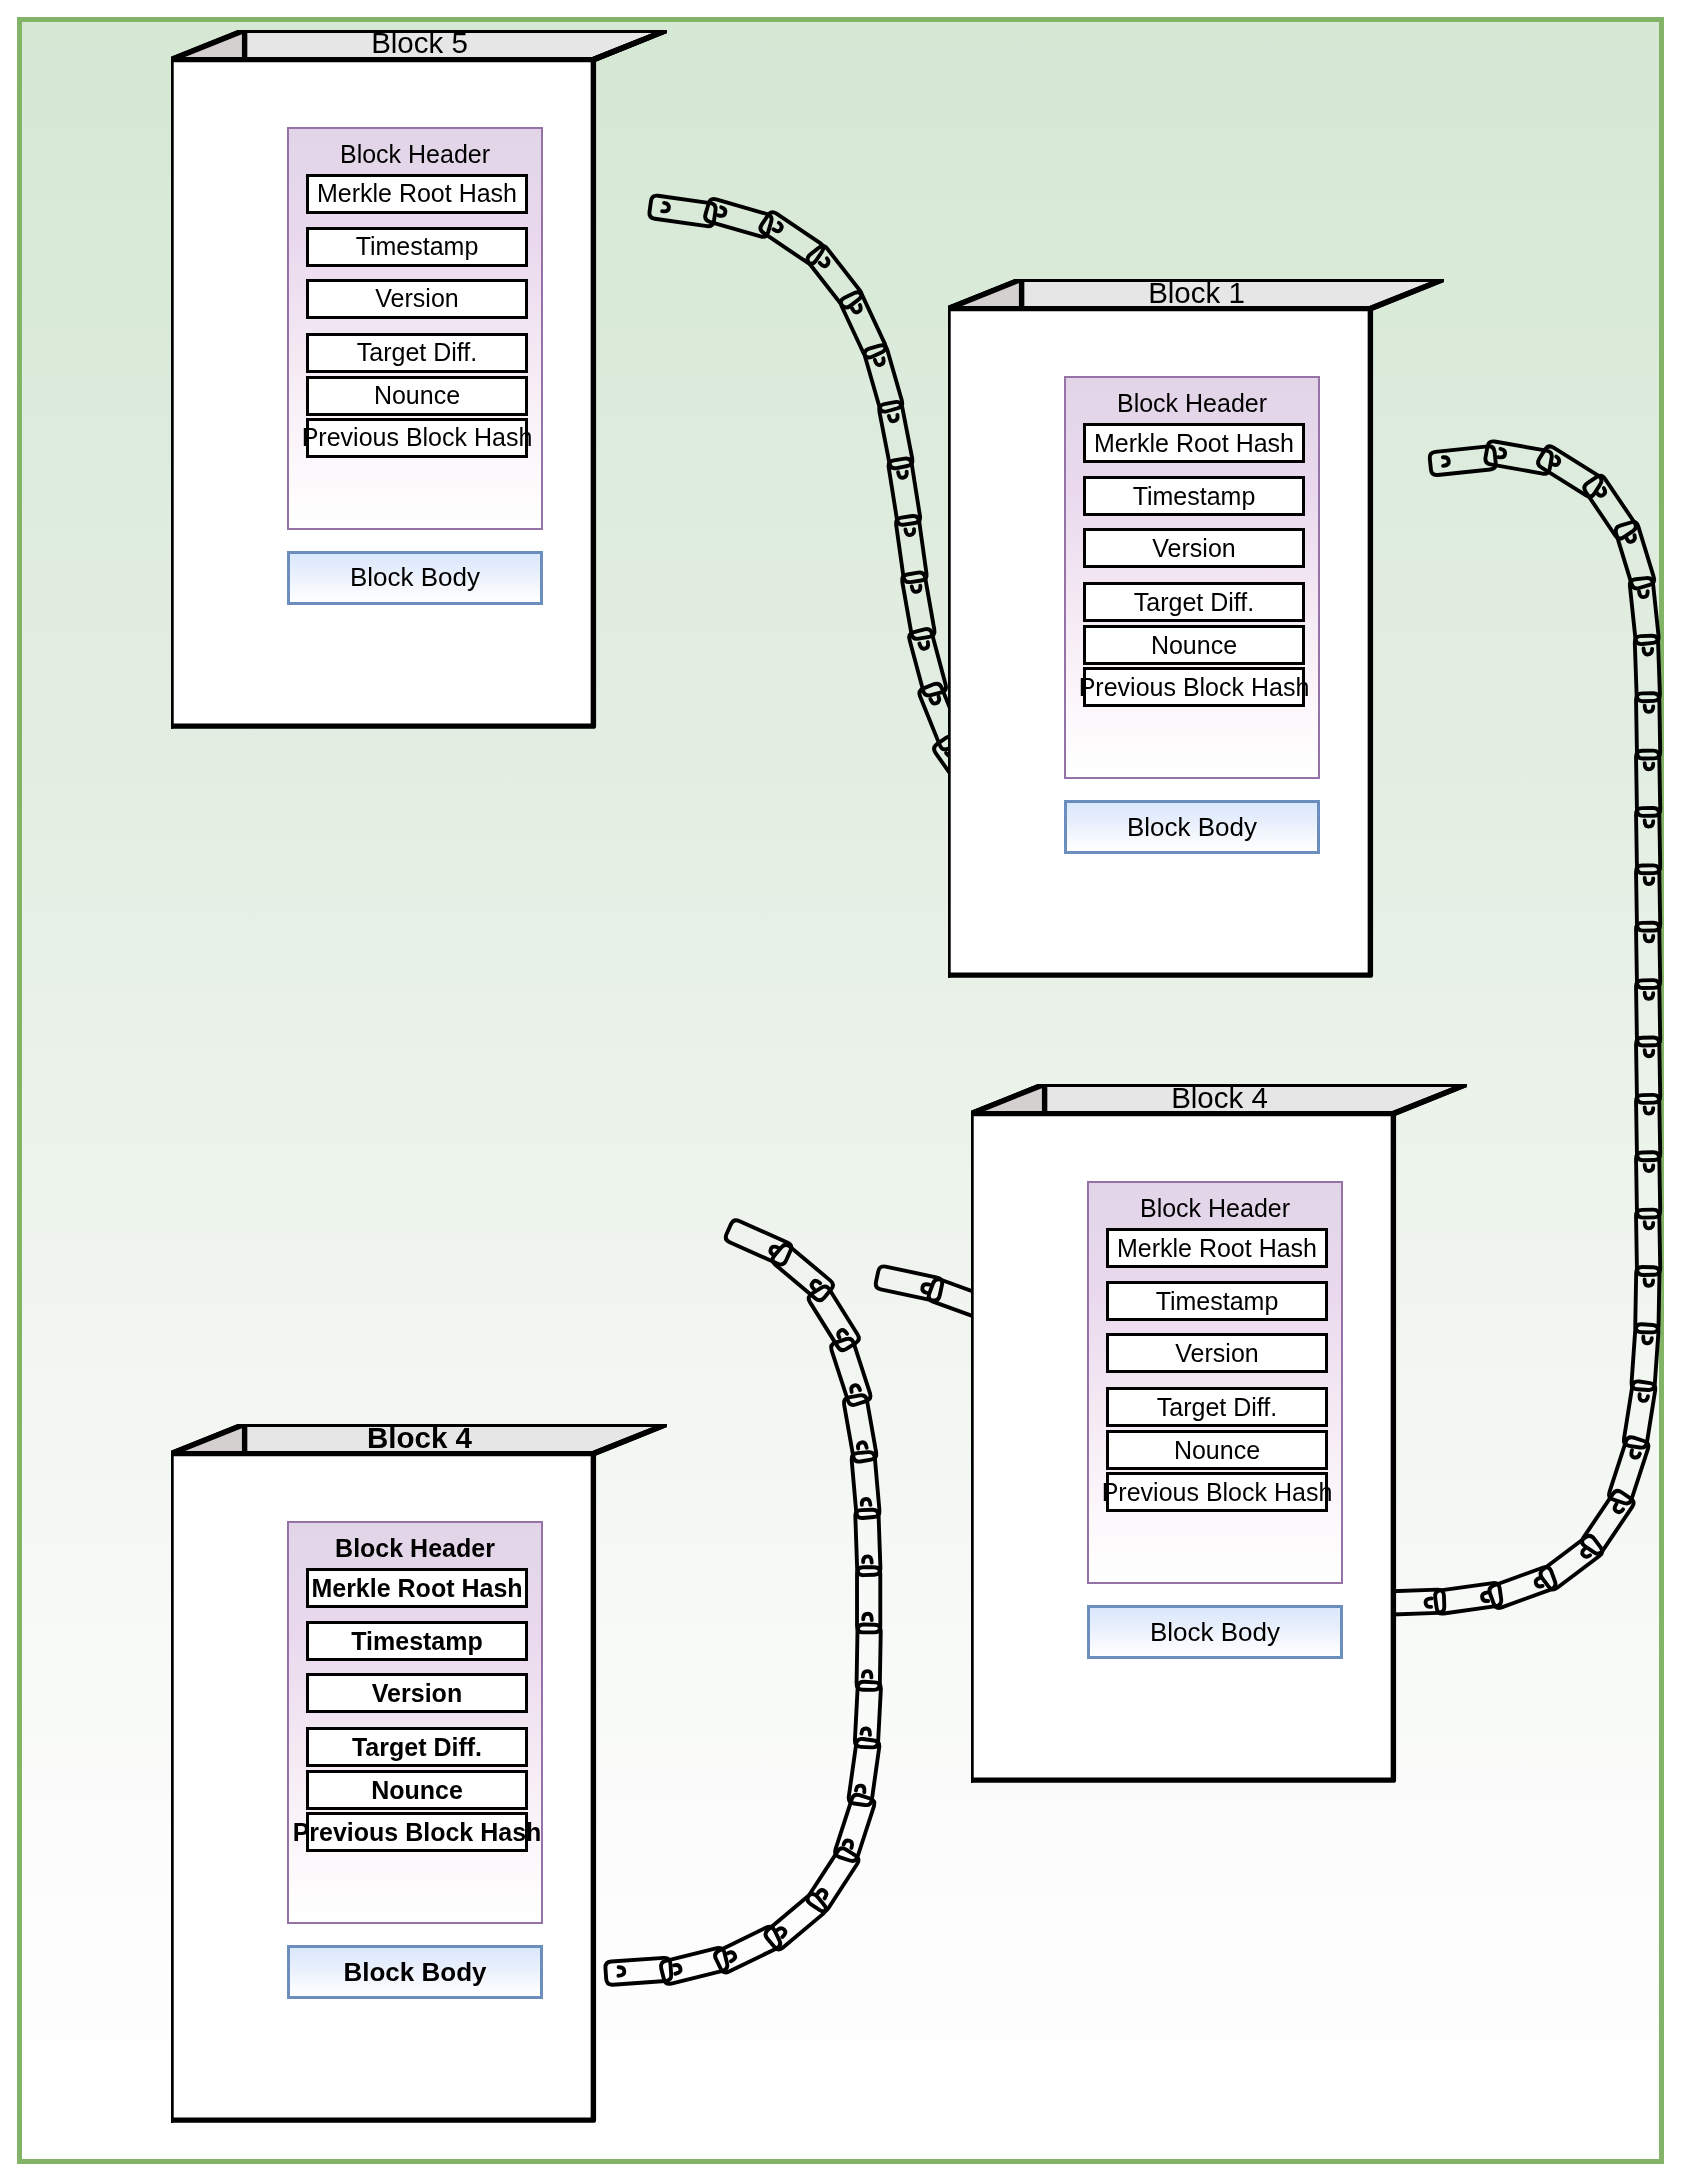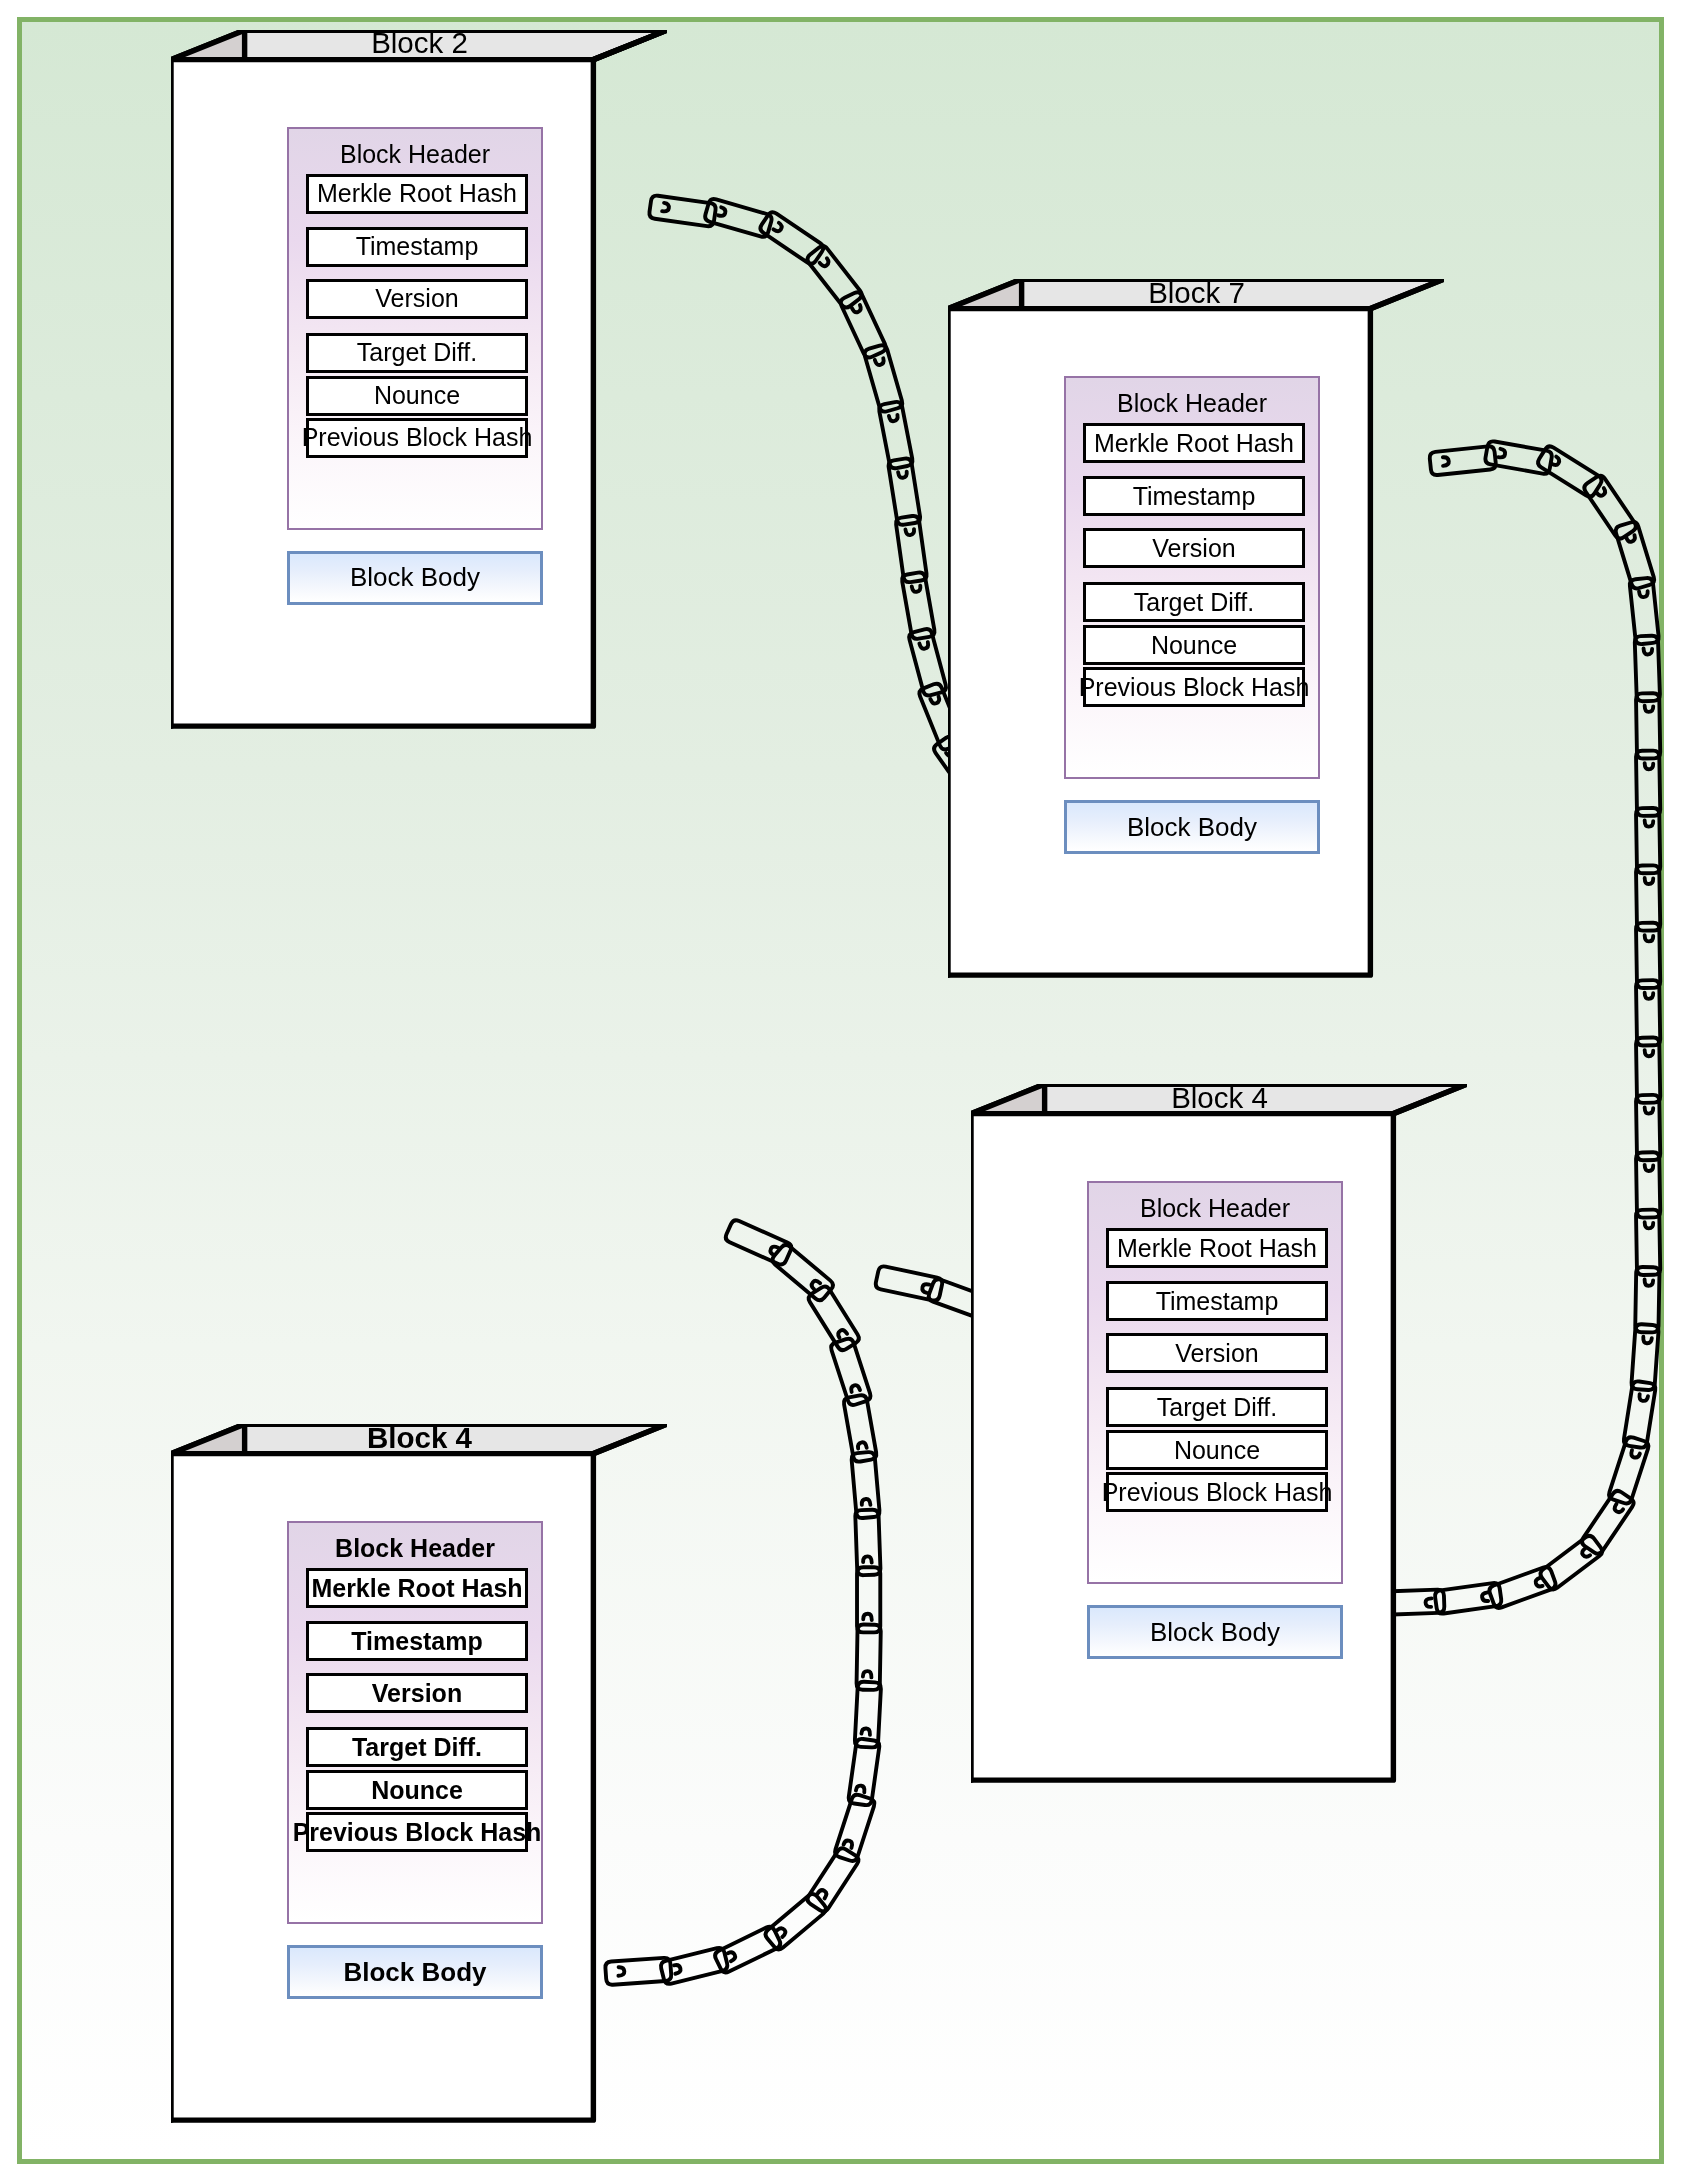--- a/index.html
+++ b/index.html
@@ -300,21 +300,21 @@
   </svg>
 
   <div class="block" style="left:171px; top:29.5px; width:496px; height:725px;">
     <svg class="block-3d" viewBox="0 0 640 935">
       <polygon points="0,38 95,0 640,0 545,38" fill="#e6e6e6" stroke="#000000" stroke-width="7" stroke-linejoin="round"></polygon>
       <polygon points="0,38 95,0 95,860 0,898" fill="#d4d0d0" stroke="#000000" stroke-width="7" stroke-linejoin="round"></polygon>
       <polygon points="0,38 545,38 545,898 0,898" fill="#ffffff" stroke="#000000" stroke-width="7" stroke-linejoin="round"></polygon>
       <polygon points="545,38 640,0 640,0 545,38" fill="none" stroke="#000000" stroke-width="7"></polygon>
       <line x1="545" y1="38" x2="640" y2="0" stroke="#000000" stroke-width="7"></line>
     </svg>
-    <div class="block-title" style="left:74px; top:-3.1px; width:349px; font-size:29.5px;">Block 2</div>
+    <div class="block-title" style="left:74px; top:-3.1px; width:349px; font-size:29.5px;">Block 5</div>
 
     <div class="header-box" style="left:116px; top:97px; width:256px; height:403px;">
       <div class="header-title" style="top:11px; font-size:25px;">Block Header</div>
       <div class="field" style="left:17px; top:45px; width:222px; height:40px; font-size:25px;">Merkle Root Hash</div>
       <div class="field" style="left:17px; top:98px; width:222px; height:40px; font-size:25px;">Timestamp</div>
       <div class="field" style="left:17px; top:150px; width:222px; height:40px; font-size:25px;">Version</div>
       <div class="field" style="left:17px; top:204px; width:222px; height:40px; font-size:25px;">Target Diff.</div>
       <div class="field" style="left:17px; top:247px; width:222px; height:40px; font-size:25px;">Nounce</div>
       <div class="field" style="left:17px; top:289px; width:222px; height:40px; font-size:25px;">Previous Block Hash</div>
     </div>
@@ -322,21 +322,21 @@
     <div class="body-box" style="left:116px; top:521px; width:256px; height:54px; font-size:26px;">Block Body</div>
   </div>
 
   <div class="block" style="left:948px; top:279px; width:496px; height:725px;">
     <svg class="block-3d" viewBox="0 0 640 935">
       <polygon points="0,38 95,0 640,0 545,38" fill="#e6e6e6" stroke="#000000" stroke-width="7" stroke-linejoin="round"></polygon>
       <polygon points="0,38 95,0 95,860 0,898" fill="#d4d0d0" stroke="#000000" stroke-width="7" stroke-linejoin="round"></polygon>
       <polygon points="0,38 545,38 545,898 0,898" fill="#ffffff" stroke="#000000" stroke-width="7" stroke-linejoin="round"></polygon>
       <line x1="545" y1="38" x2="640" y2="0" stroke="#000000" stroke-width="7"></line>
     </svg>
-    <div class="block-title" style="left:74px; top:-3.1px; width:349px; font-size:29.5px;">Block 7</div>
+    <div class="block-title" style="left:74px; top:-3.1px; width:349px; font-size:29.5px;">Block 1</div>
 
     <div class="header-box" style="left:116px; top:97px; width:256px; height:403px;">
       <div class="header-title" style="top:11px; font-size:25px;">Block Header</div>
       <div class="field" style="left:17px; top:45px; width:222px; height:40px; font-size:25px;">Merkle Root Hash</div>
       <div class="field" style="left:17px; top:98px; width:222px; height:40px; font-size:25px;">Timestamp</div>
       <div class="field" style="left:17px; top:150px; width:222px; height:40px; font-size:25px;">Version</div>
       <div class="field" style="left:17px; top:204px; width:222px; height:40px; font-size:25px;">Target Diff.</div>
       <div class="field" style="left:17px; top:247px; width:222px; height:40px; font-size:25px;">Nounce</div>
       <div class="field" style="left:17px; top:289px; width:222px; height:40px; font-size:25px;">Previous Block Hash</div>
     </div>

